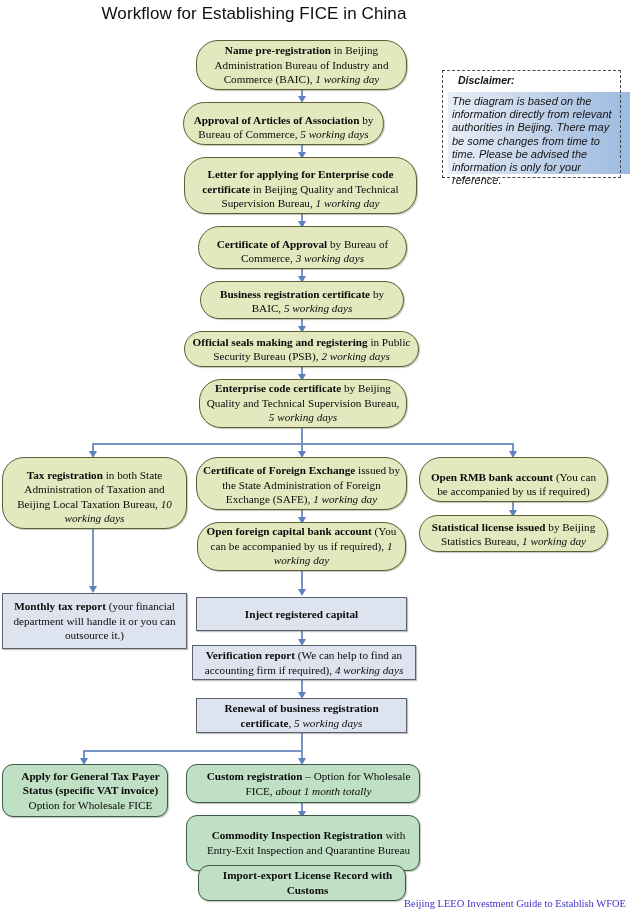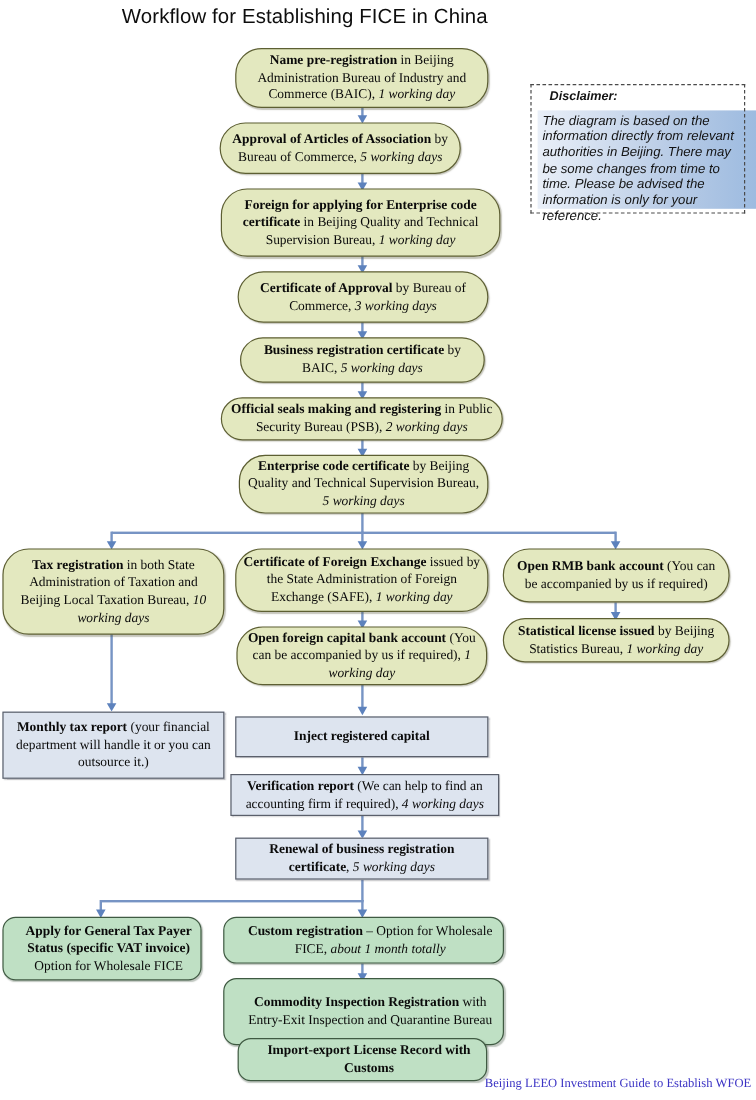--- a/index.html
+++ b/index.html
@@ -38,20 +38,21 @@
   .node .txt{display:block;width:100%;}
   .node b{font-weight:bold;}
   .node i{font-style:italic;}
 
   
   .olive{
     background:#e3e8bf;
     border:1.3px solid #5d5f33;
     border-radius:22px;
     box-shadow:1px 1px 1px rgba(90,90,60,.35);
+    align-items:flex-end;
   }
   
   .mint{
     background:#bfe0c4;
     border:1.3px solid #3f5a42;
     border-radius:11px;
     box-shadow:1px 1px 1px rgba(70,90,70,.35);
     padding-left:16px;
   }
   
@@ -169,21 +170,21 @@
 
   <div class="node olive" style="left:196px;top:40px;width:211px;height:50px;">
     <span class="txt"><b>Name pre-registration</b> in Beijing Administration Bureau of Industry and Commerce (BAIC), <i>1 working day</i></span>
   </div>
 
   <div class="node olive" style="left:183px;top:102px;width:201px;height:43px;">
     <span class="txt"><b>Approval of Articles of Association</b> by Bureau of Commerce, <i>5 working days</i></span>
   </div>
 
   <div class="node olive" style="left:184px;top:157px;width:233px;height:57px;">
-    <span class="txt"><b>Foreign for applying for Enterprise code certificate</b> in Beijing Quality and Technical Supervision Bureau, <i>1 working day</i></span>
+    <span class="txt"><b>Letter for applying for Enterprise code certificate</b> in Beijing Quality and Technical Supervision Bureau, <i>1 working day</i></span>
   </div>
 
   <div class="node olive" style="left:198px;top:226px;width:209px;height:43px;">
     <span class="txt"><b>Certificate of Approval</b> by Bureau of Commerce, <i>3 working days</i></span>
   </div>
 
   <div class="node olive" style="left:200px;top:281px;width:204px;height:38px;">
     <span class="txt"><b>Business registration certificate</b> by BAIC, <i>5 working days</i></span>
   </div>
 

